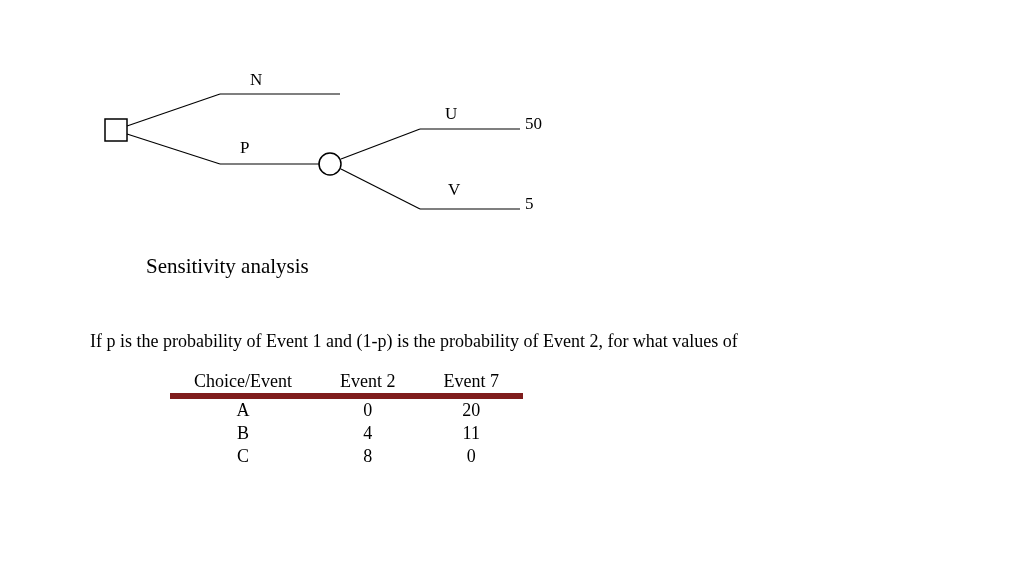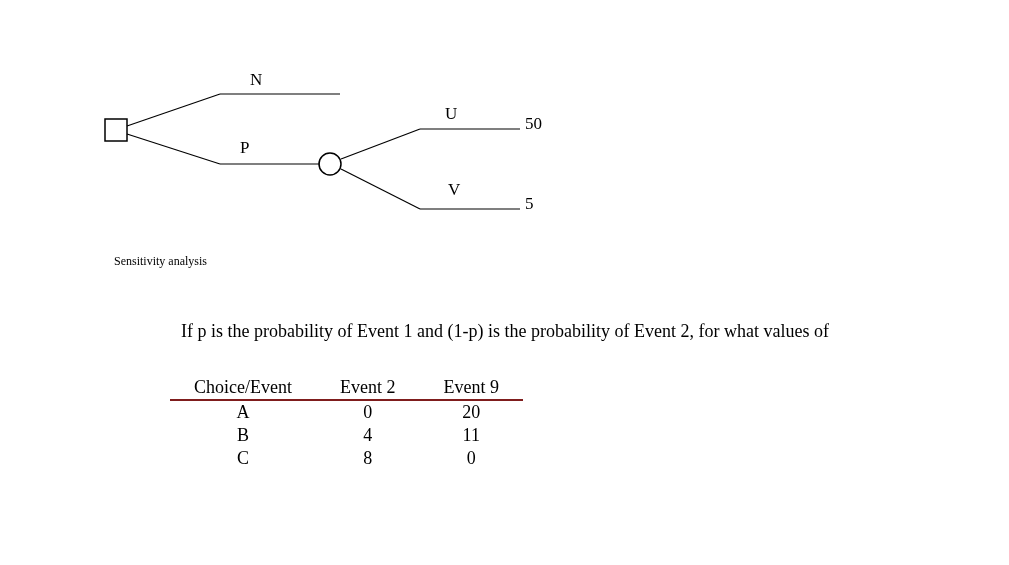--- a/index.html
+++ b/index.html
@@ -27,43 +27,42 @@
       width: 500px;
       height: 180px;
       margin-left: 10px;
       margin-bottom: 10px;
     }
     .tree-label {
       position: absolute;
       font-size: 17px;
     }
     .sensitivity-heading {
-      margin-left: 24px;
-      font-size: 12px;
+      margin-left: 56px;
+      font-size: 21px;
       margin-top: 0;
       margin-bottom: 50px;
     }
     .problem-text-2 {
       line-height: 1.35;
-      margin-bottom: 32px;
+      margin-bottom: 16px;
       max-width: 830px;
-      text-align: center;
     }
     table {
       border-collapse: collapse;
       margin-left: 80px;
     }
     th, td {
       padding: 1px 24px;
       text-align: center;
       font-size: 18px;
       font-weight: normal;
     }
     thead tr th {
-      border-bottom: 2px solid #7f1d1d;
+      border-bottom: 6px solid #7f1d1d;
       text-align: center;
     }
   </style>
 </head>
 <body>
 
 <div class="problem-text">
   <br>
 </div>
 
@@ -98,21 +97,21 @@
 
 <div class="problem-text-2">
   <span>If p is the probability of Event 1 and (1-p) is the probability of Event 2, for what values of</span><br>
 </div>
 
 <table>
   <thead>
     <tr>
       <th>Choice/Event</th>
       <th>Event 2</th>
-      <th>Event 9</th>
+      <th>Event 7</th>
     </tr>
   </thead>
   <tbody>
     <tr>
       <td>A</td>
       <td>0</td>
       <td>20</td>
     </tr>
     <tr>
       <td>B</td>

